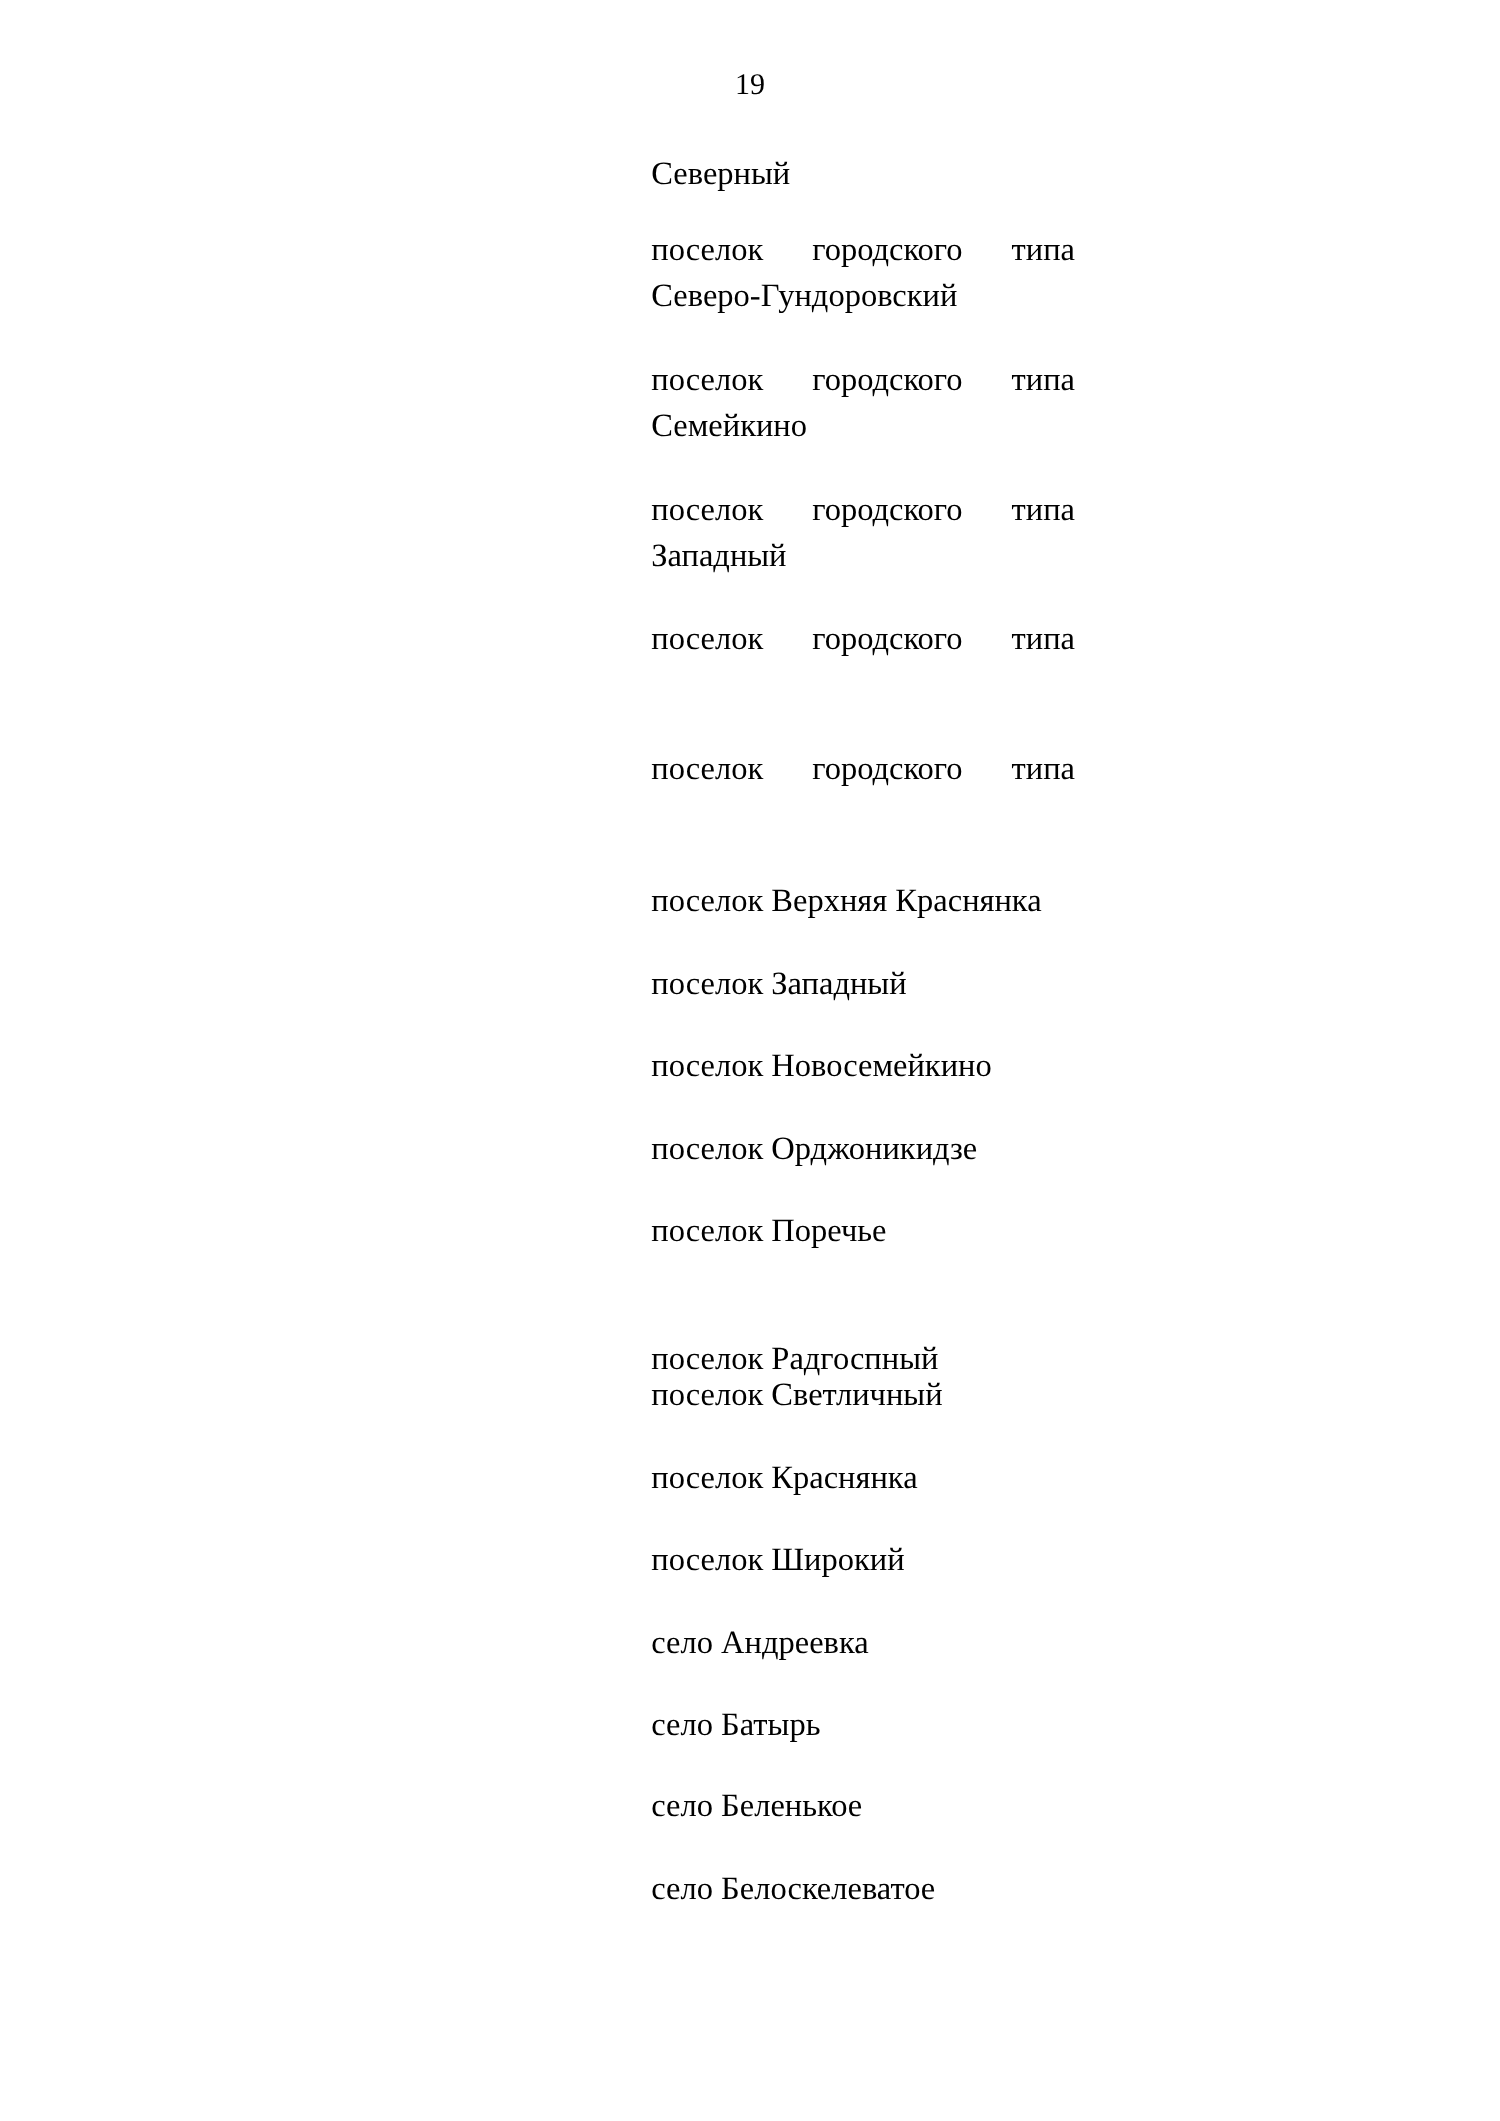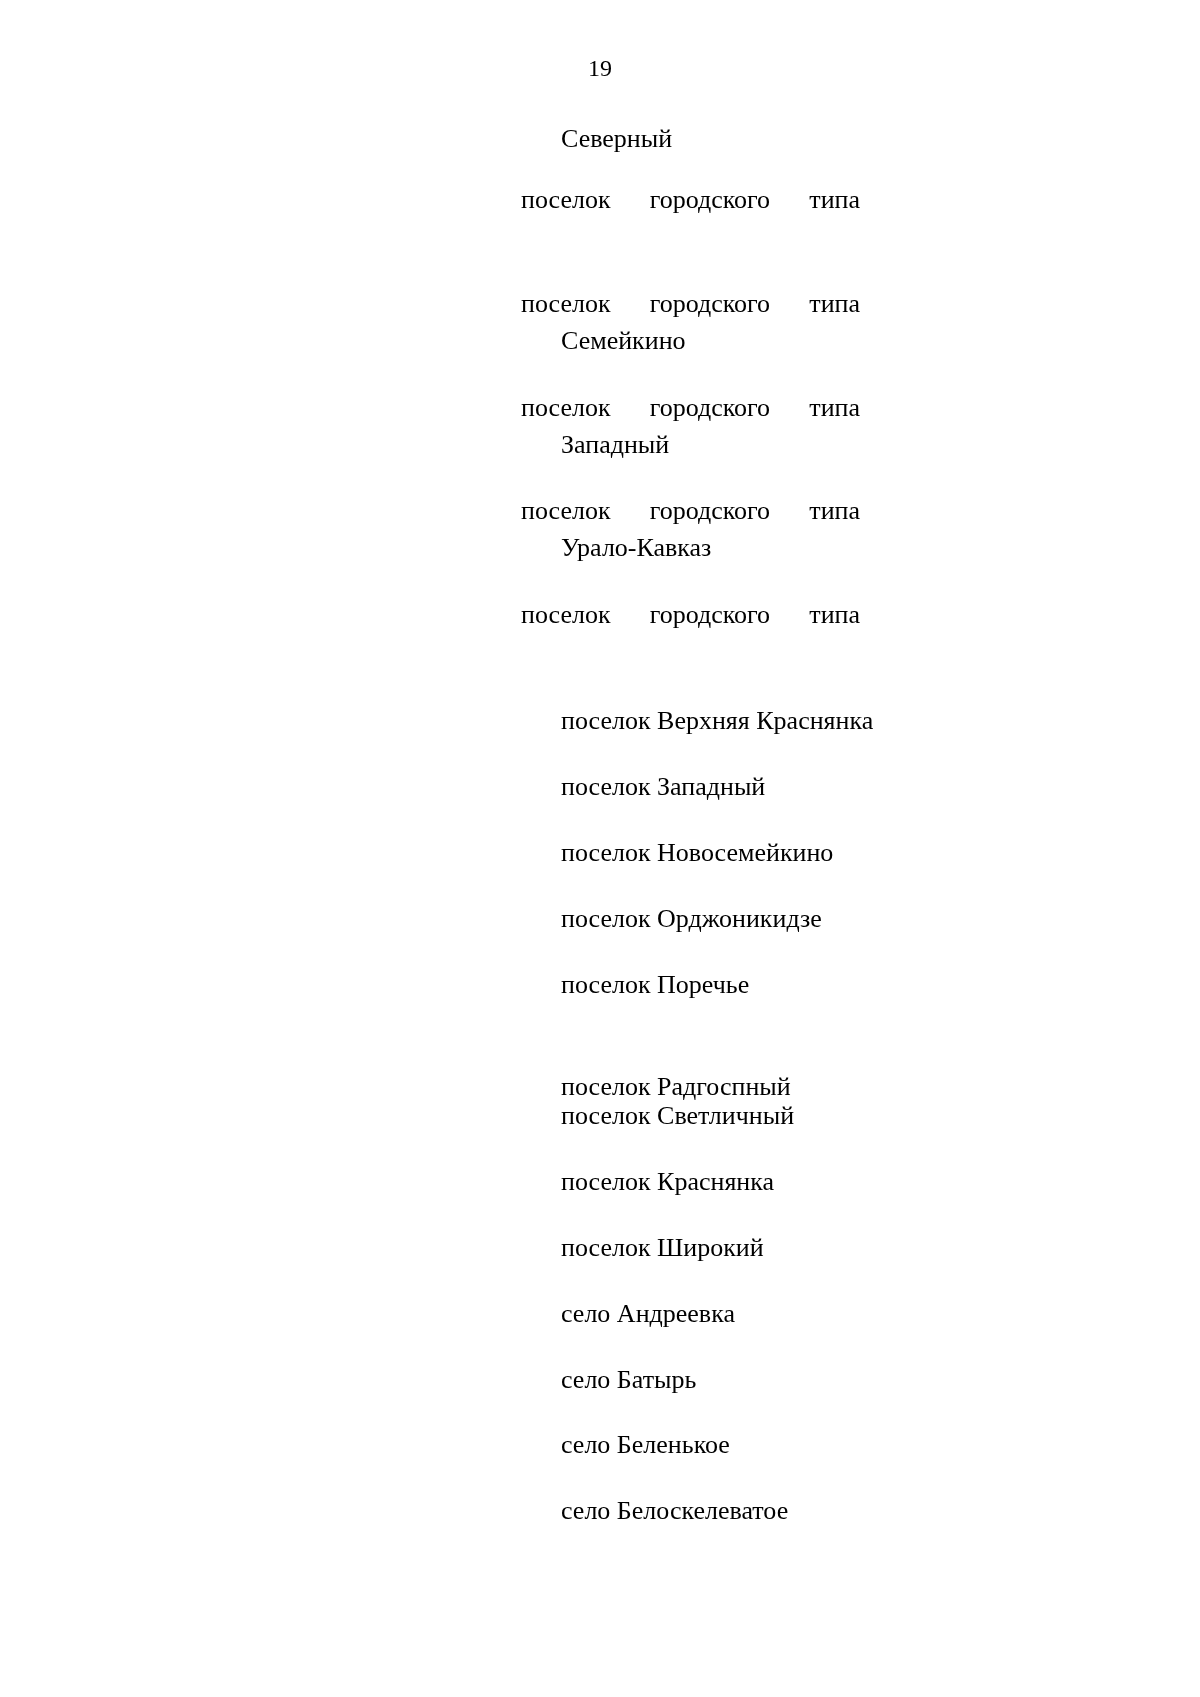--- a/index.html
+++ b/index.html
@@ -42,39 +42,39 @@
       text-align: justify;
       text-align-last: justify;
       white-space: nowrap;
     }
     .entry .line-justified span {
       display: inline;
     }
     .entry .line {
       display: block;
       white-space: nowrap;
-      margin-left: 40px;
     }
   </style>
 </head>
 <body>
 
 <div class="page-number">19</div>
 
 <div class="entries">
   <div class="entry" style="top:120px">
     <span class="line">Северный</span>
   </div>
 
   <div class="entry" style="top:181px">
     <span class="line-justified" style="display: flex; justify-content: space-between;">
         <span>поселок</span>
         <span>городского</span>
         <span>типа</span>
       </span>
+    <span class="line">Северо-Гундоровский</span>
   </div>
 
   <div class="entry" style="top:285px">
     <span class="line-justified" style="display: flex; justify-content: space-between;">
         <span>поселок</span>
         <span>городского</span>
         <span>типа</span>
       </span>
     <span class="line">Семейкино</span>
   </div>
@@ -87,21 +87,20 @@
       </span>
     <span class="line">Западный</span>
   </div>
 
   <div class="entry" style="top:492px">
     <span class="line-justified" style="display: flex; justify-content: space-between;">
         <span>поселок</span>
         <span>городского</span>
         <span>типа</span>
       </span>
-    <span class="line">Урало-Кавказ</span>
   </div>
 
   <div class="entry" style="top:596px">
     <span class="line-justified" style="display: flex; justify-content: space-between;">
         <span>поселок</span>
         <span>городского</span>
         <span>типа</span>
       </span>
   </div>
 

